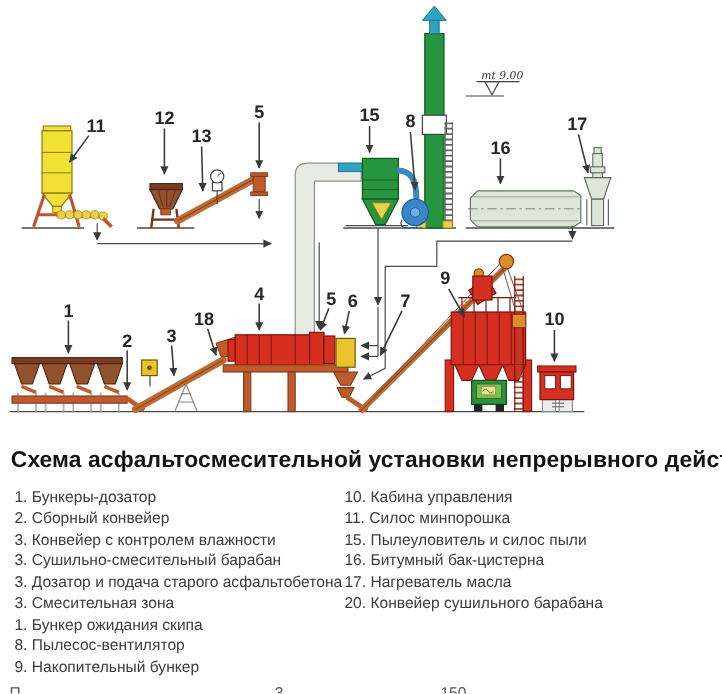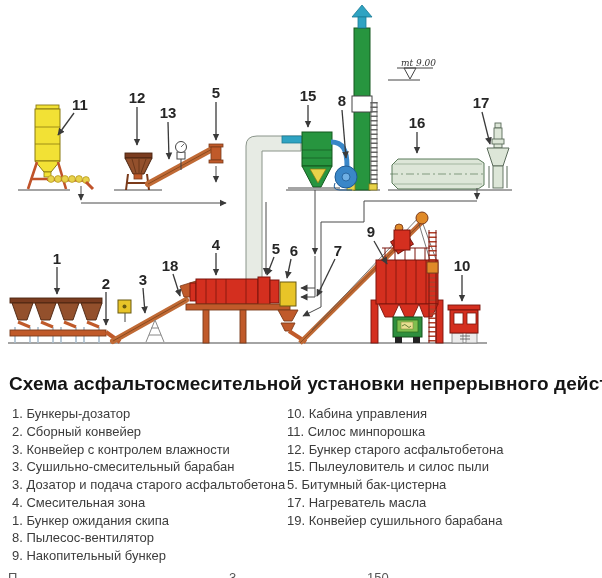--- a/index.html
+++ b/index.html
@@ -343,31 +343,30 @@
 </svg>
 
 <div class="title">Схема асфальтосмесительной установки непрерывного действия</div>
 
 <ul class="legend col-left">
   <li>1. Бункеры-дозатор</li>
   <li>2. Сборный конвейер</li>
   <li>3. Конвейер с контролем влажности</li>
   <li>3. Сушильно-смесительный барабан</li>
   <li>3. Дозатор и подача старого асфальтобетона</li>
-  <li>4. Смесительная зона</li>
+  <li>3. Смесительная зона</li>
   <li>1. Бункер ожидания скипа</li>
   <li>8. Пылесос-вентилятор</li>
   <li>9. Накопительный бункер</li>
 </ul>
 
 <ul class="legend col-right">
   <li>10. Кабина управления</li>
   <li>11. Силос минпорошка</li>
-  <li>12. Бункер старого асфальтобетона</li>
   <li>15. Пылеуловитель и силос пыли</li>
-  <li>5. Битумный бак-цистерна</li>
+  <li>16. Битумный бак-цистерна</li>
   <li>17. Нагреватель масла</li>
-  <li>19. Конвейер сушильного барабана</li>
+  <li>20. Конвейер сушильного барабана</li>
 </ul>
 
 <span class="frag f1">П</span>
 <span class="frag f2">3</span>
 <span class="frag f3">150</span>
 
 </body></html>

